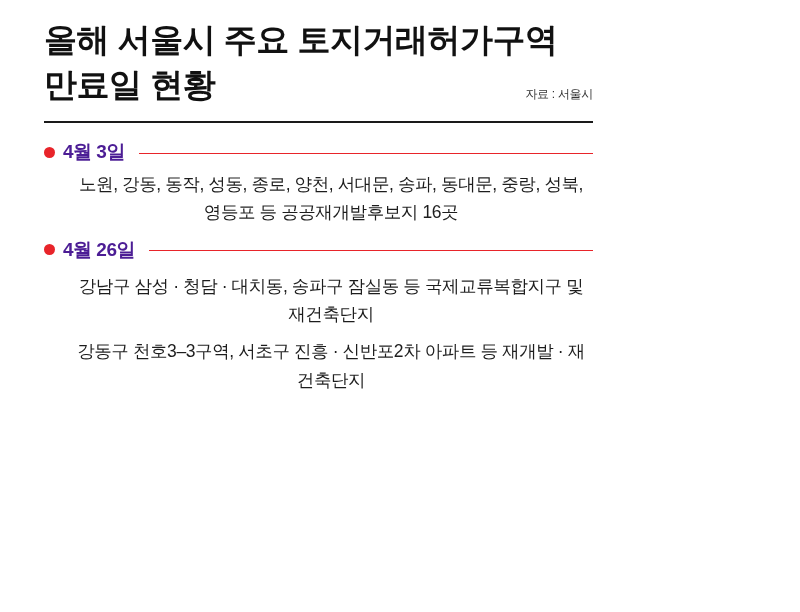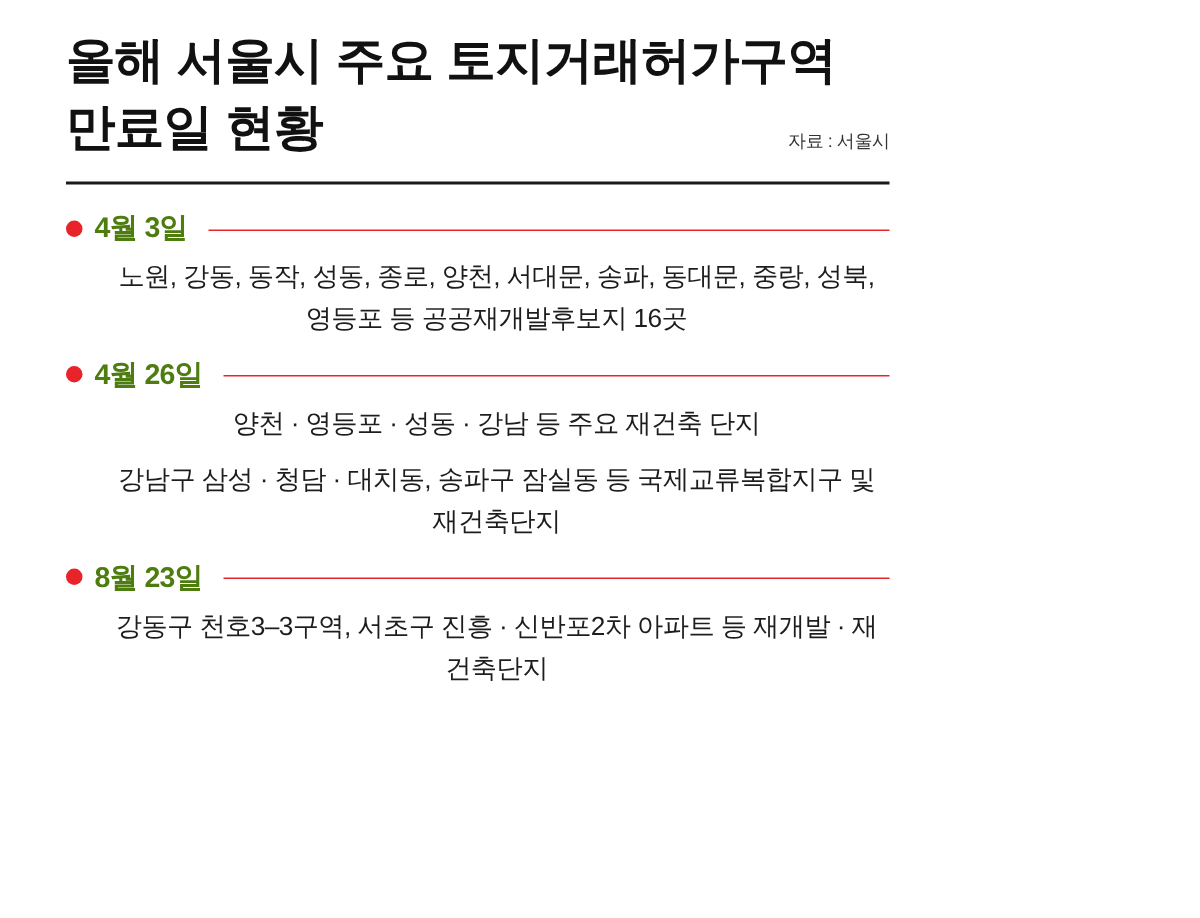--- a/index.html
+++ b/index.html
@@ -66,21 +66,21 @@
     width: 11px;
     height: 11px;
     border-radius: 50%;
     background: #e8242a;
     flex: 0 0 auto;
     display: block;
   }
   .entry-date {
     font-size: 19px;
     font-weight: bold;
-    color: #4d7c0f;
+    color: #4c1d95;
     letter-spacing: -0.5px;
     white-space: nowrap;
   }
   .entry-line {
     flex: 1 1 auto;
     height: 0;
     border-top: 1.6px solid #e8242a;
     margin-left: 6px;
     margin-top: 2px;
   }
@@ -118,31 +118,25 @@
       <div class="entry-body">노원, 강동, 동작, 성동, 종로, 양천, 서대문, 송파, 동대문, 중랑, 성북,
 영등포 등 공공재개발후보지 16곳</div>
     </div>
 
     <div class="entry">
       <div class="entry-head">
         <span class="bullet"></span>
         <span class="entry-date">4월 26일</span>
         <span class="entry-line"></span>
       </div>
-      <div class="entry-body">양천 · 영등포 · 성동 · 강남 등 주요 재건축 단지</div>
     </div>
 
     <div class="entry">
       <div class="entry-body">강남구 삼성 · 청담 · 대치동, 송파구 잠실동 등 국제교류복합지구 및 재건축단지</div>
     </div>
 
     <div class="entry">
-      <div class="entry-head">
-        <span class="bullet"></span>
-        <span class="entry-date">8월 23일</span>
-        <span class="entry-line"></span>
-      </div>
       <div class="entry-body">강동구 천호3–3구역, 서초구 진흥 · 신반포2차 아파트 등 재개발 · 재건축단지</div>
     </div>
 
 
   </div>
 </div>
 
 </body></html>

